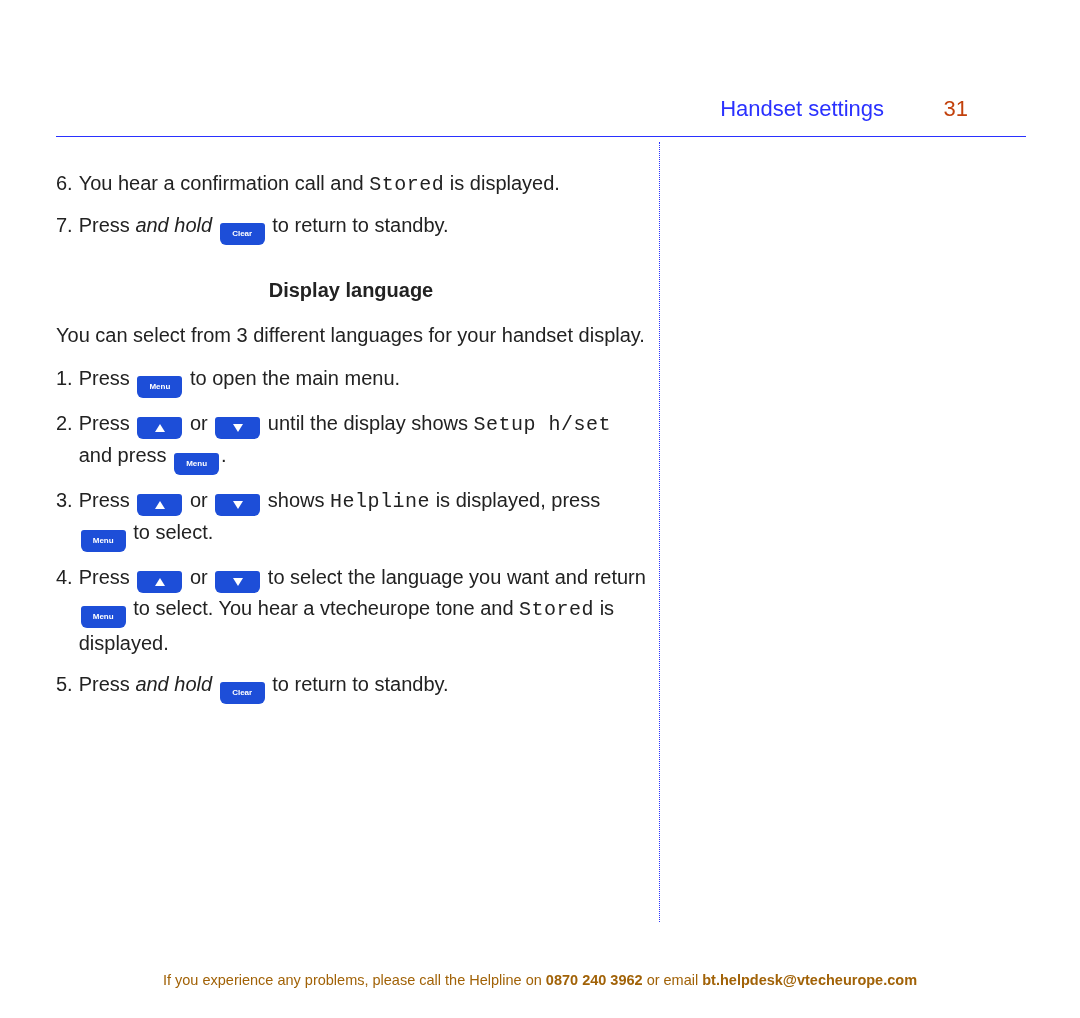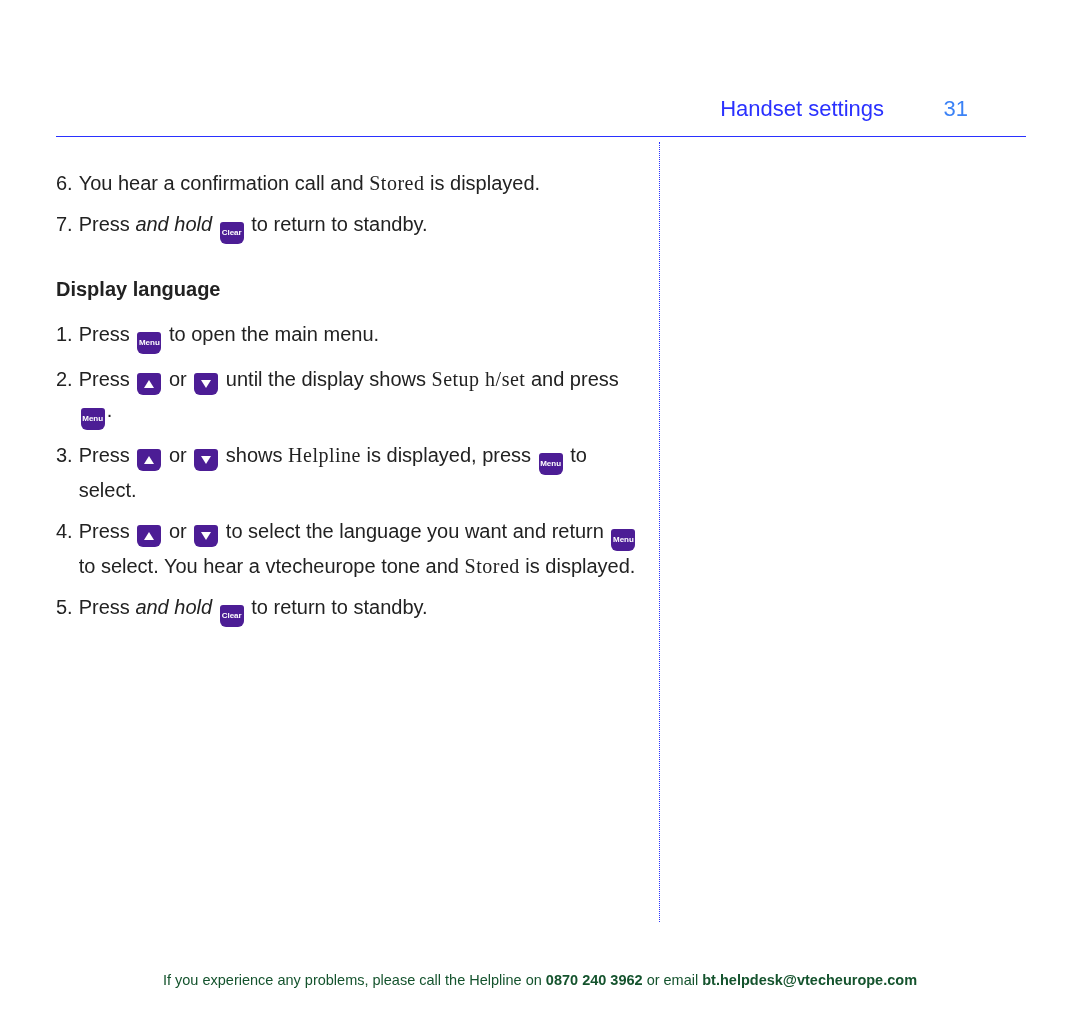--- a/index.html
+++ b/index.html
@@ -1,39 +1,39 @@
 <!DOCTYPE html>
 <html><head>
 <meta charset="utf-8">
 <style>
   * { box-sizing: border-box; margin: 0; padding: 0; }
   html, body { width: 1080px; height: 1018px; background: #fff; font-family: "Segoe UI", "Helvetica Neue", Arial, sans-serif; color: #000; }
   .page { position: relative; width: 1080px; height: 1018px; padding: 96px 56px 66px 56px; }
   .header-row { position: relative; height: 30px; }
   .header-title { position: absolute; right: 140px; top: 0; font-size: 22px; color: #2a31ff; }
-  .page-number { position: absolute; right: 56px; top: 0; font-size: 22px; color: #3b82f6; }
+  .page-number { position: absolute; right: 56px; top: 0; font-size: 22px; color: #c2410c; }
   .rule { position: absolute; left: 56px; right: 54px; top: 136px; height: 1px; background: #2a31ff; }
   .vline { position: absolute; top: 142px; bottom: 96px; left: 659px; width: 0; border-left: 1px dotted #2a31ff; }
   .body-col { position: absolute; top: 168px; left: 56px; width: 590px; font-size: 20px; line-height: 1.55; color: #222; }
   .li { display: flex; margin-bottom: 10px; }
   .ln { flex: 0 0 auto; margin-right: 6px; }
   .lt { flex: 1 1 auto; }
-  .section-h { font-weight: 700; font-size: 20px; margin: 30px 0 14px 0; }
+  .section-h { font-weight: 700; font-size: 20px; margin: 30px 0 14px 0; text-align: center; }
   .ital { font-style: italic; text-align: center; }
-  .mono { font-family: Liberation Serif, serif; letter-spacing: 0.5px; }
+  .mono { font-family: Liberation Mono, monospace; letter-spacing: 0.5px; }
   .key {
     display: inline-flex; align-items: center; justify-content: center;
     vertical-align: -4px;
-    width: 24px; height: 22px;
-    background: #4c1d95; color: #fff; border-radius: 3px 3px 6px 6px;
+    width: 45px; height: 22px;
+    background: #1d4ed8; color: #fff; border-radius: 3px 3px 6px 6px;
     font-size: 8px; font-weight: 700; line-height: 1;
     margin: 0 2px;
   }
   .key svg { width: 12px; height: 12px; display: block; }
-  .footer { position: absolute; left: 0; right: 0; bottom: 30px; text-align: center; font-size: 14.5px; color: #14532d; }
+  .footer { position: absolute; left: 0; right: 0; bottom: 30px; text-align: center; font-size: 14.5px; color: #a16207; }
   .footer .b { font-weight: 700; }
 </style>
 </head>
 <body>
 
 <div class="page">
   <div class="header-row">
     <span class="header-title">Handset settings</span>
     <span class="page-number">31</span>
   </div>
@@ -53,20 +53,21 @@
       <div class="ln">7.</div>
       <div class="lt">
         <span>Press </span><span class="ital">and hold</span>
         <span class="key">Clear</span>
         <span> to return to standby.</span>
       </div>
     </div>
 
     <div class="section-h">Display language</div>
 
+    <div style="margin-bottom:12px">You can select from 3 different languages for your handset display.</div>
 
     <div class="li">
       <div class="ln">1.</div>
       <div class="lt">
         <span>Press </span><span class="key">Menu</span><span> to open the main menu.</span>
       </div>
     </div>
 
     <div class="li">
       <div class="ln">2.</div>

